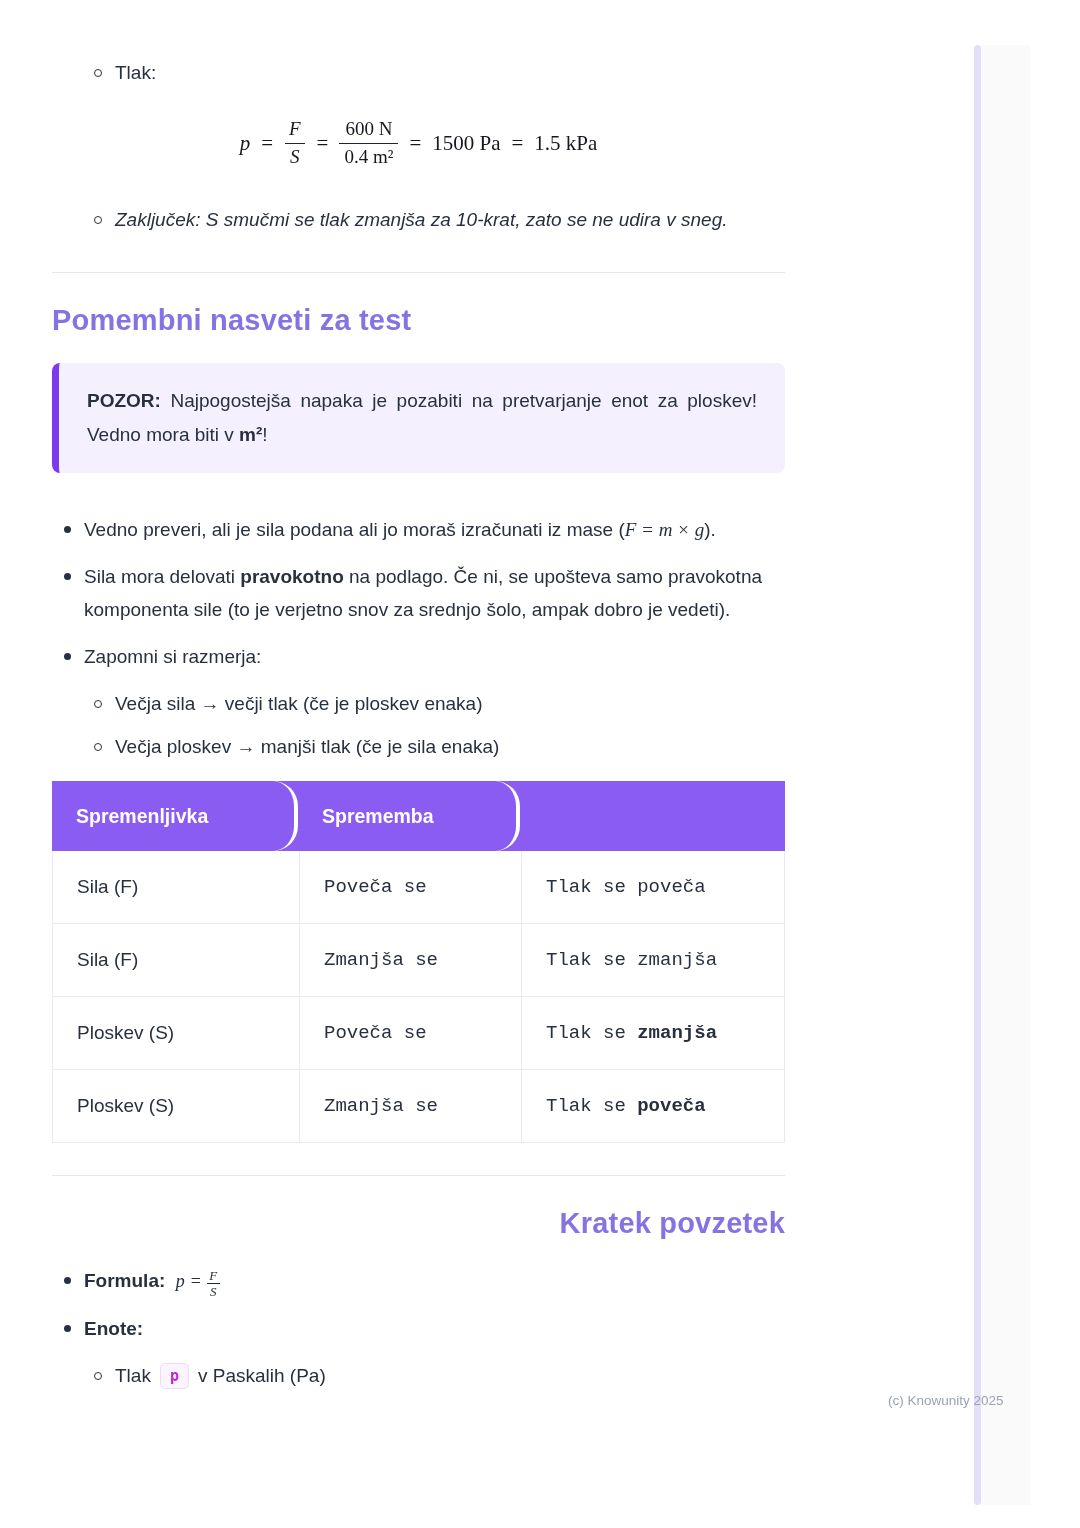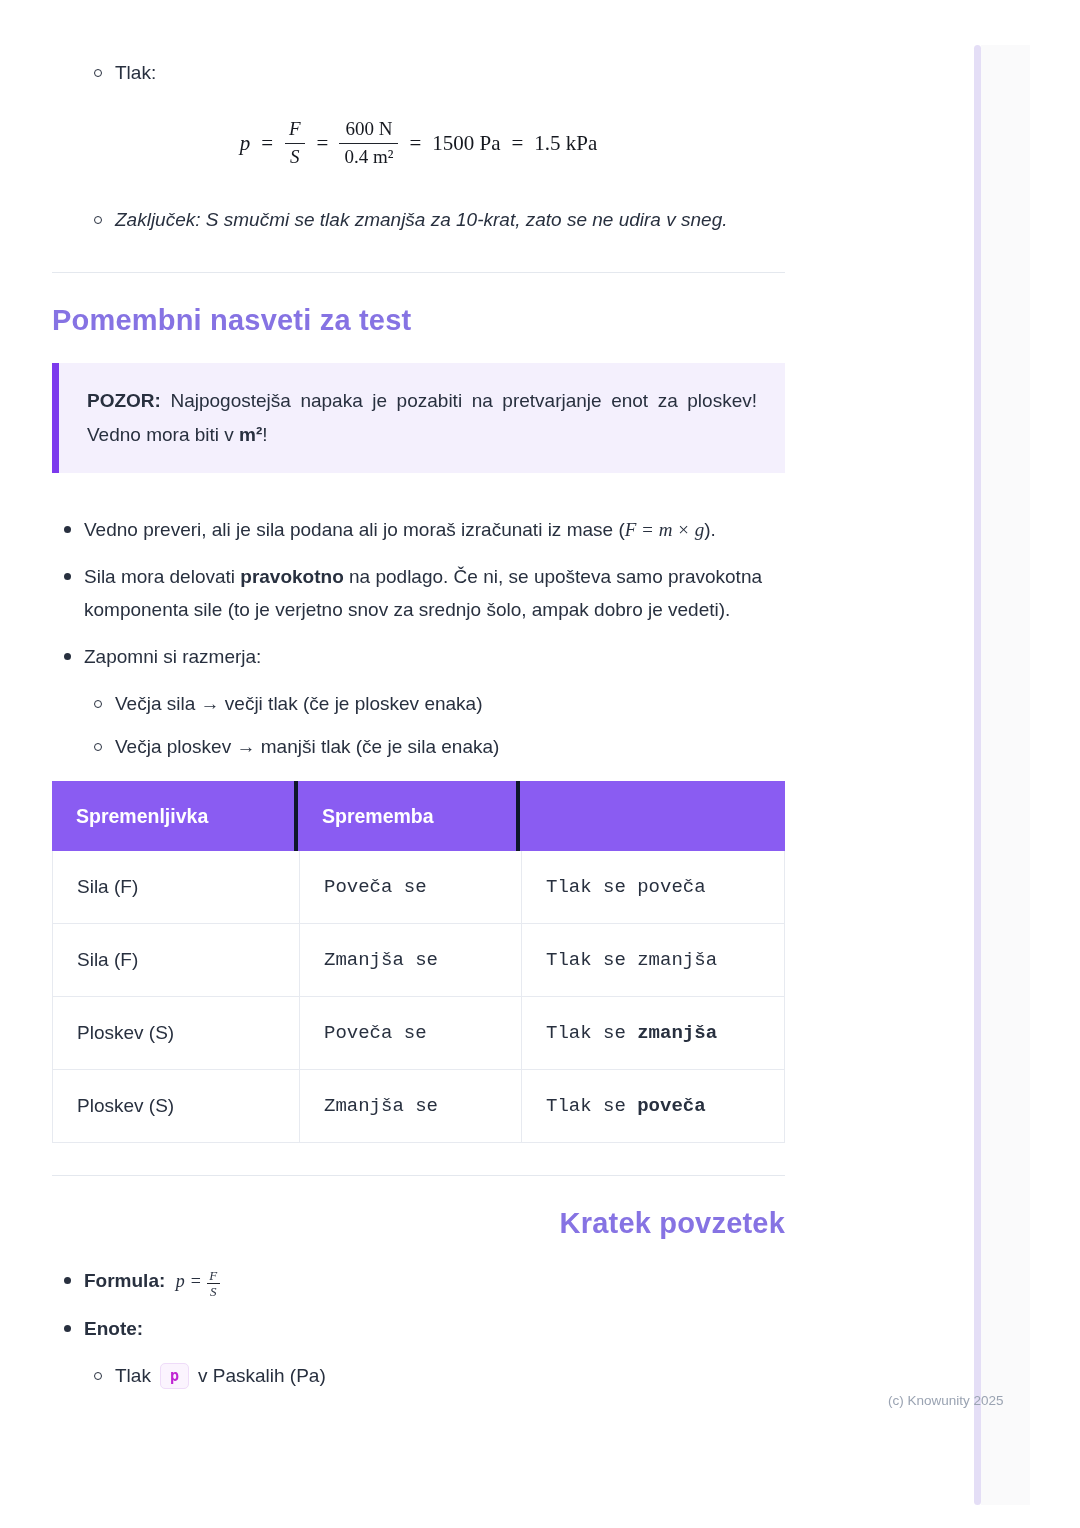--- a/index.html
+++ b/index.html
@@ -52,37 +52,37 @@
   .divider.after-table { margin-top:32px; }
   h2 {
     color:var(--heading-color, #8673e3);
     font-size:29px; font-weight:700; line-height:34px;
     margin:30px 0 26px; letter-spacing:0.2px;
   }
   h2.summary { margin-bottom:24px;text-align:right; }
   .callout {
     background:var(--callout-bg, #f4f0fd);
     border-left:7px solid var(--callout-border, #7c3aed);
-    border-radius:0;
+    border-radius:8px;
     padding:21px 28px;
     margin:0 0 40px;
     text-align:justify;
     line-height:34px;
   }
   
   .ptable { margin-top:18px; }
   .thead {
     display:grid; grid-template-columns:246px 222px 265px;
     background:var(--table-header-bg, #8a5cf2);
   }
   .th {
     color:#ffffff; font-weight:700; font-size:19.5px;
     padding:22px 24px; line-height:26px;
   }
-  .th.gap { border-right:4px solid #0f172a; }
+  .th.gap { border-right:4px solid #ffffff;border-radius:25px; }
   .trow {
     display:grid; grid-template-columns:246px 222px 265px;
     border:1px solid var(--table-border, #e7eaf0); border-top:none;
     background:#ffffff;
   }
   .td { padding:25px 24px; line-height:22px; }
   .td + .td { border-left:1px solid var(--table-border, #e7eaf0);font-family:Liberation Mono, monospace; }
   
   .badge {
     display:inline-block;

